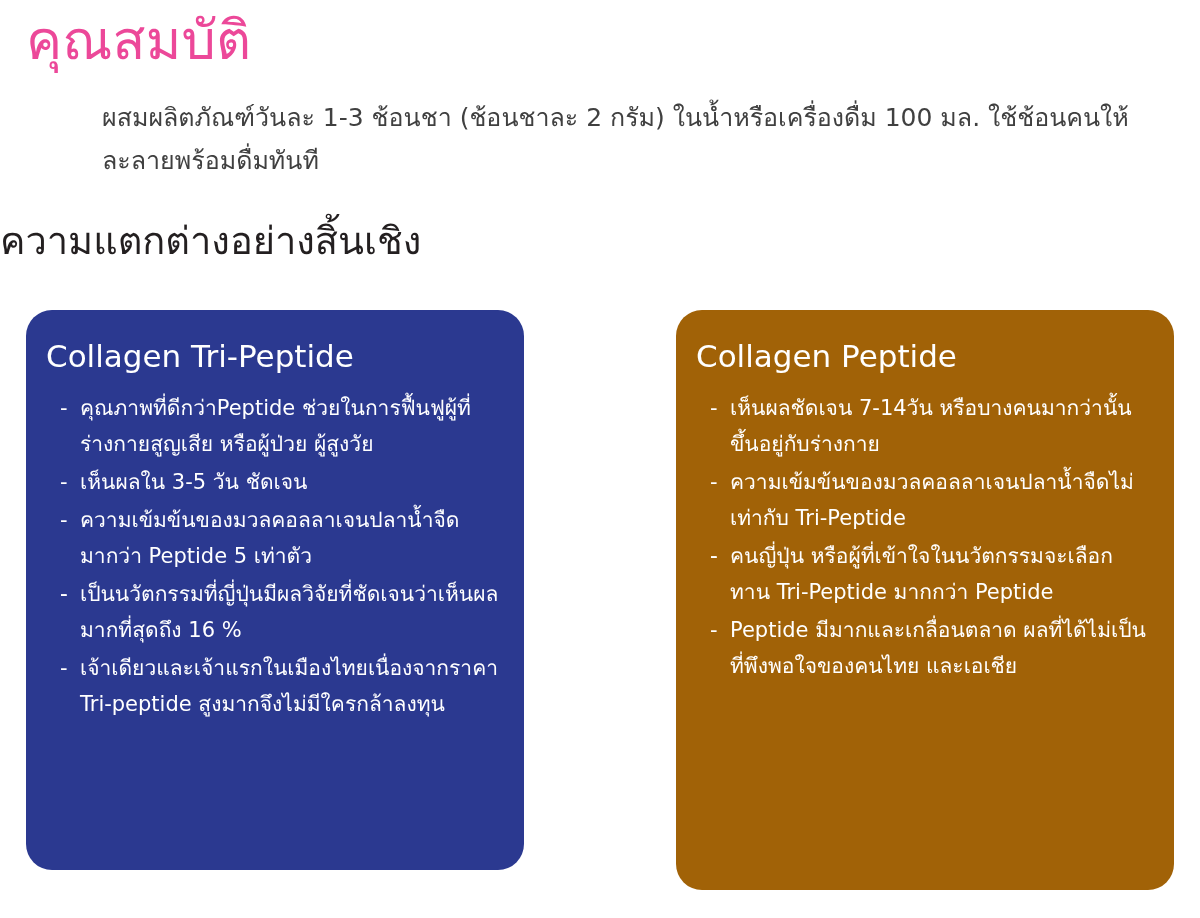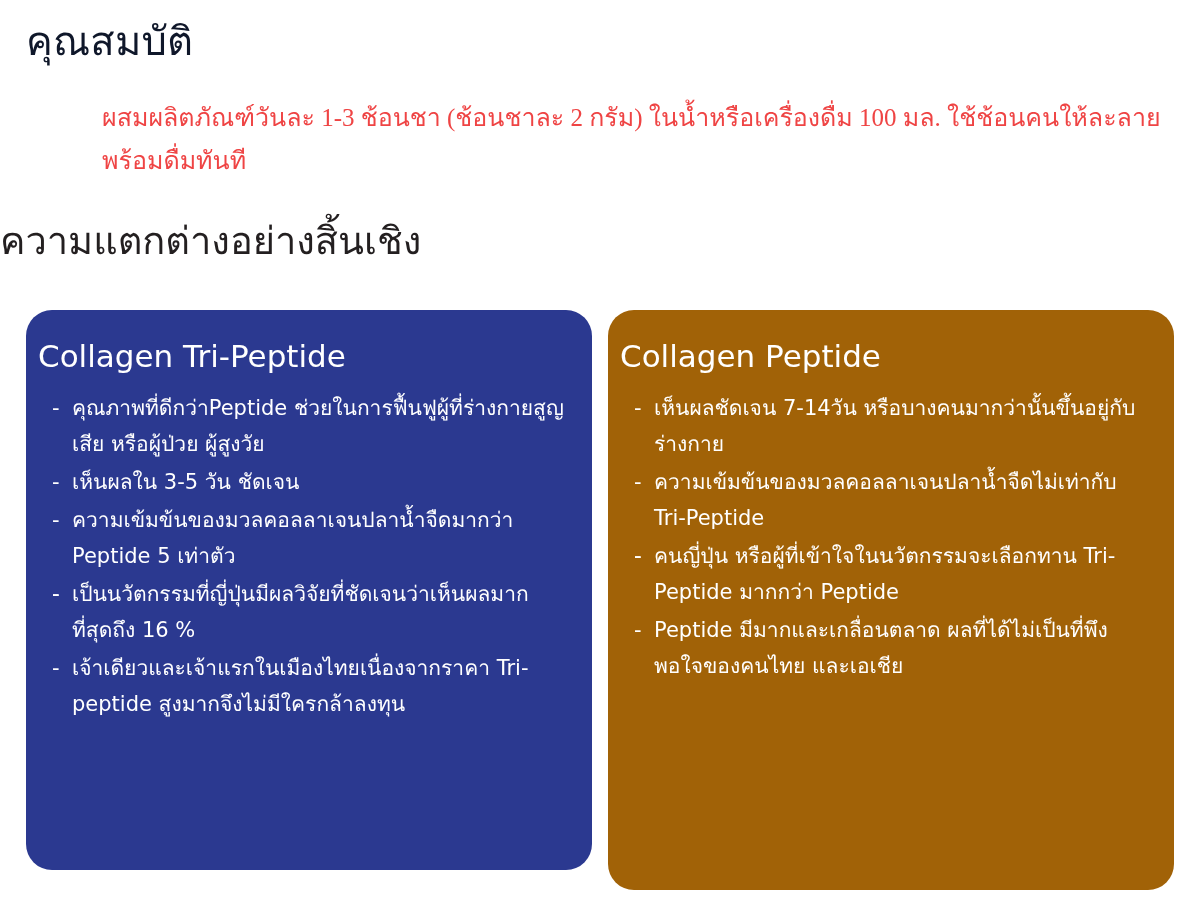--- a/index.html
+++ b/index.html
@@ -18,35 +18,34 @@
   .page {
     width: 1200px;
     height: 918px;
     position: relative;
     box-sizing: border-box;
   }
   .section-title {
     position: absolute;
     left: 26px;
     top: 16px;
-    font-size: 40px;
+    font-size: 54px;
     line-height: 50px;
-    color: #0f172a;
+    color: #ec4899;
     font-weight: normal;
     letter-spacing: 0.2px;
   }
   .usage-text {
     position: absolute;
     left: 102px;
     top: 96px;
     width: 1060px;
     font-size: 25px;
     line-height: 43px;
-    color: #ef4444;
-    font-family: Liberation Serif, serif;
+    color: #404040;
   }
   .headline {
     position: absolute;
     left: 0;
     top: 215px;
     width: 1200px;
     text-align: left;
     font-size: 38px;
     line-height: 52px;
     color: #231f20;
@@ -55,24 +54,24 @@
     position: absolute;
     left: 26px;
     top: 310px;
     width: 1148px;
     height: 580px;
     display: flex;
     justify-content: space-between;
     align-items: flex-start;
   }
   .card {
-    width: 566px;
+    width: 498px;
     border-radius: 26px;
     box-sizing: border-box;
-    padding: 26px 24px 30px 12px;
+    padding: 26px 24px 30px 20px;
     color: #ffffff;
   }
   .card-left {
     background: #2b3990;
     min-height: 560px;
   }
   .card-right {
     background: #a16207;
     min-height: 580px;
   }

